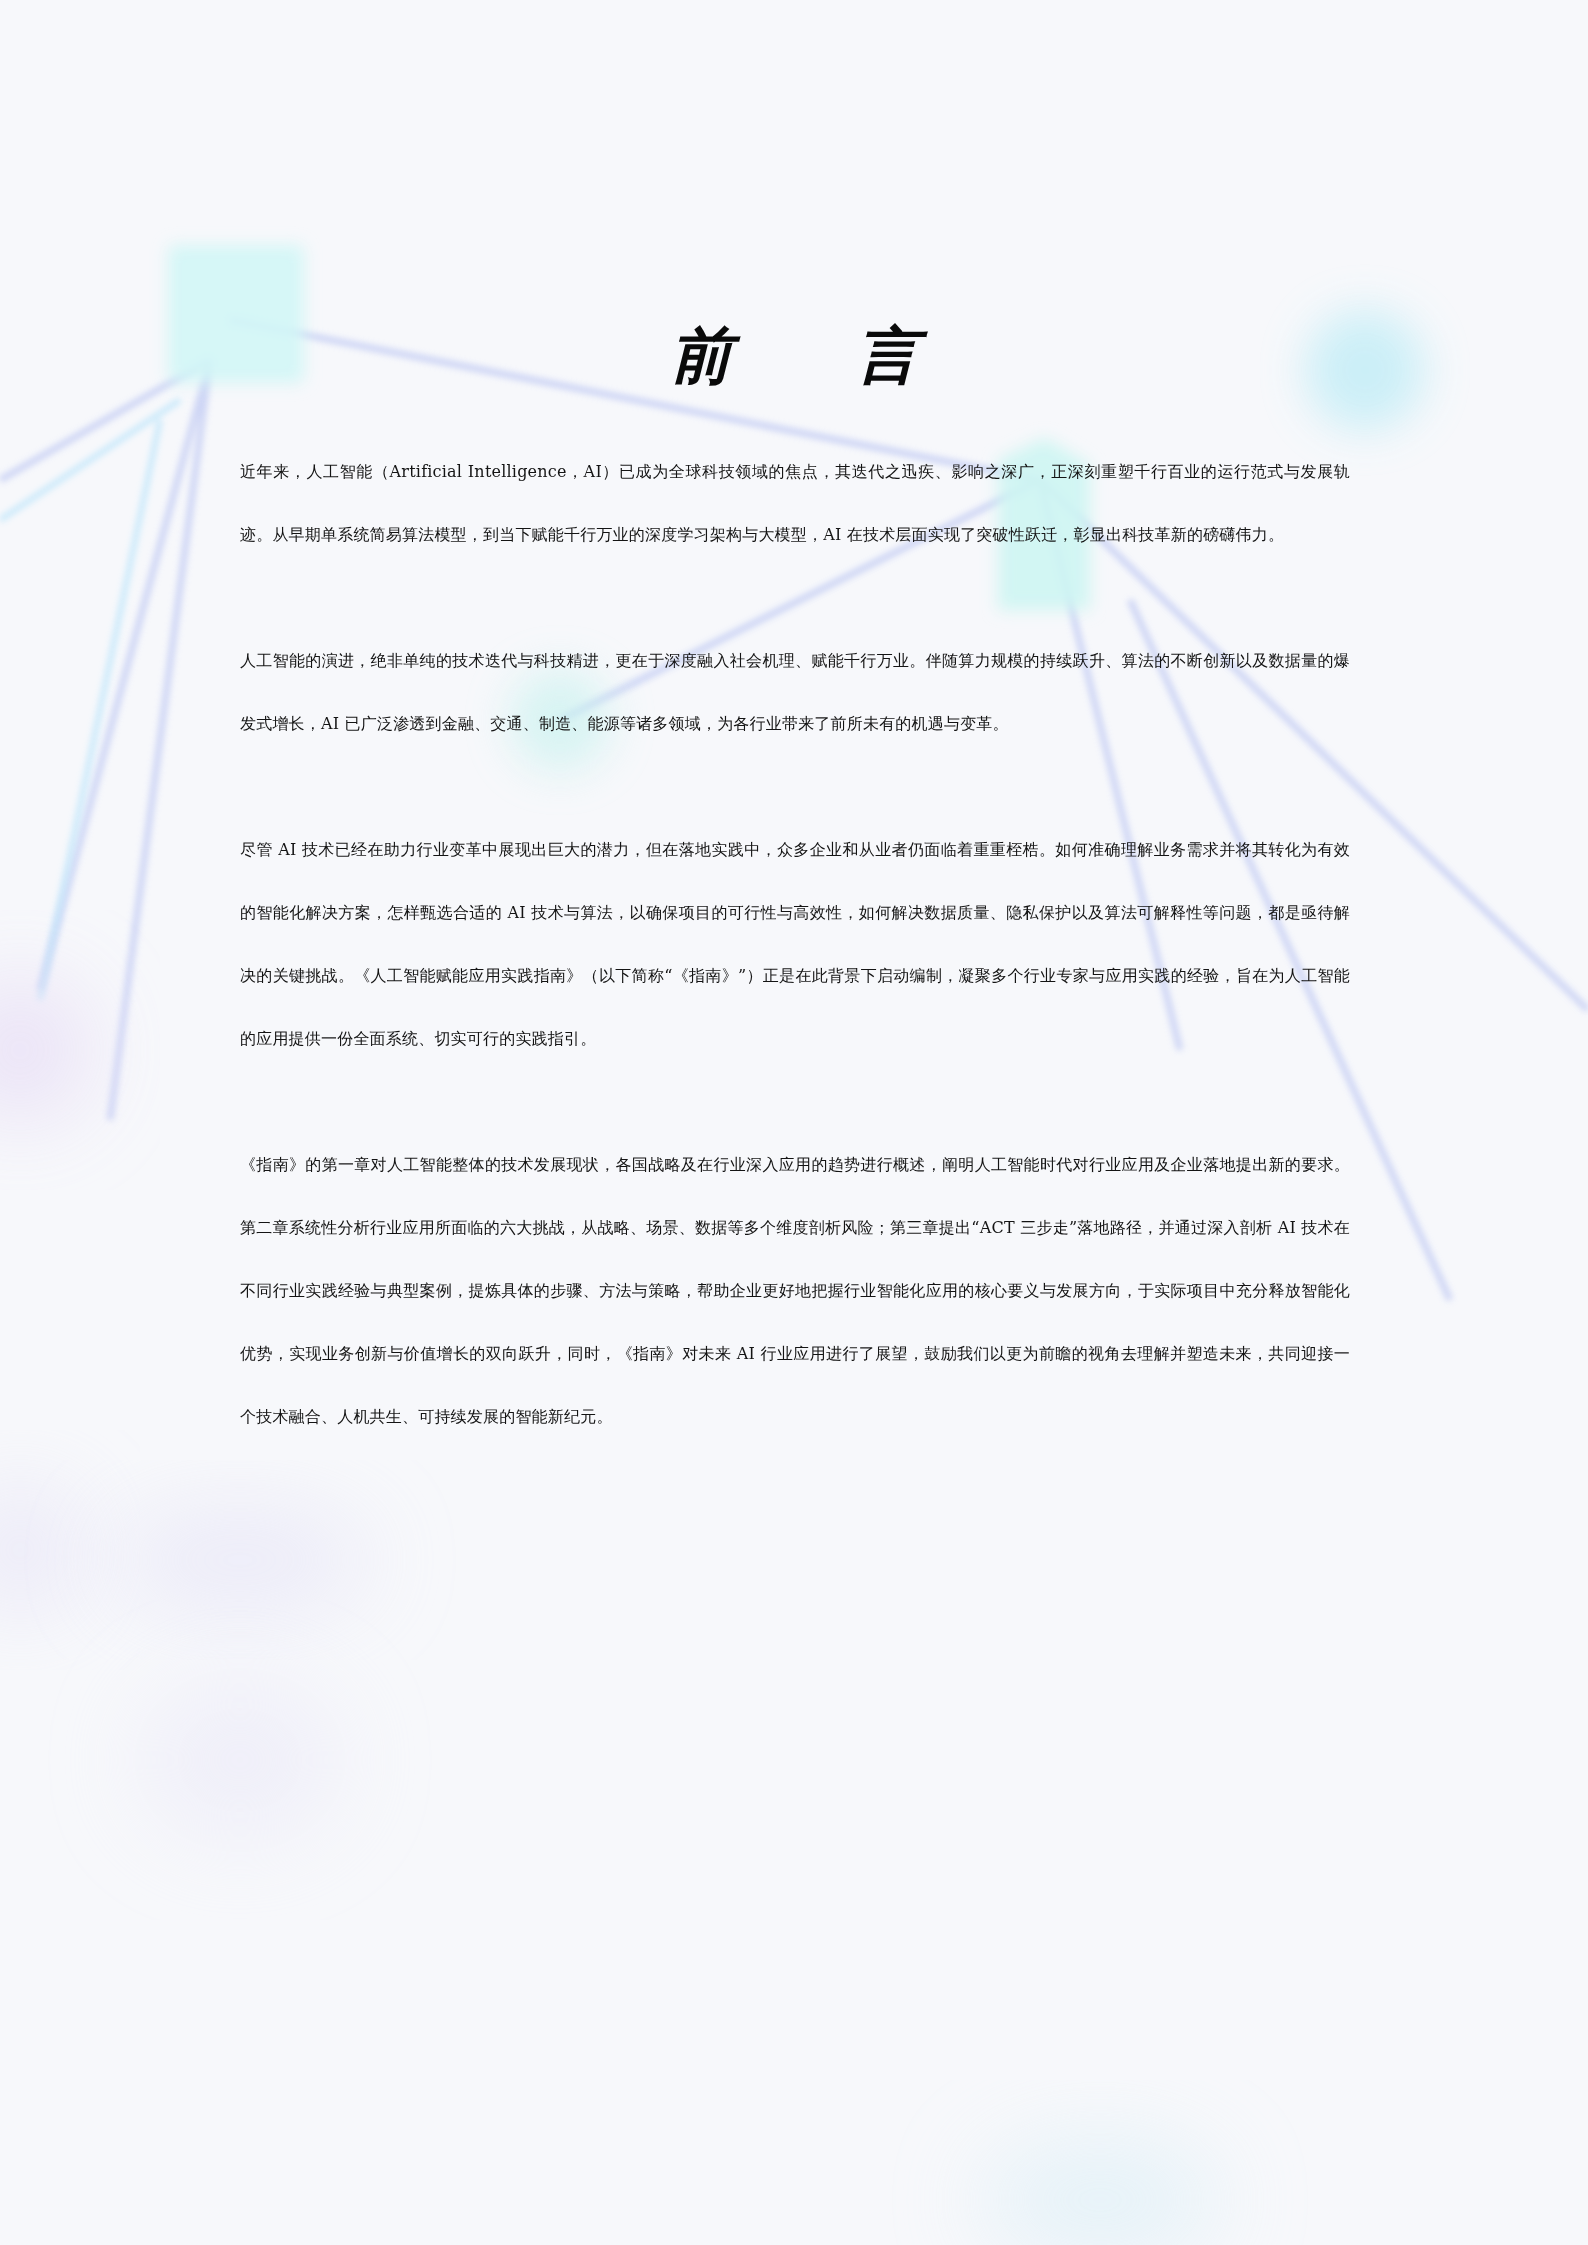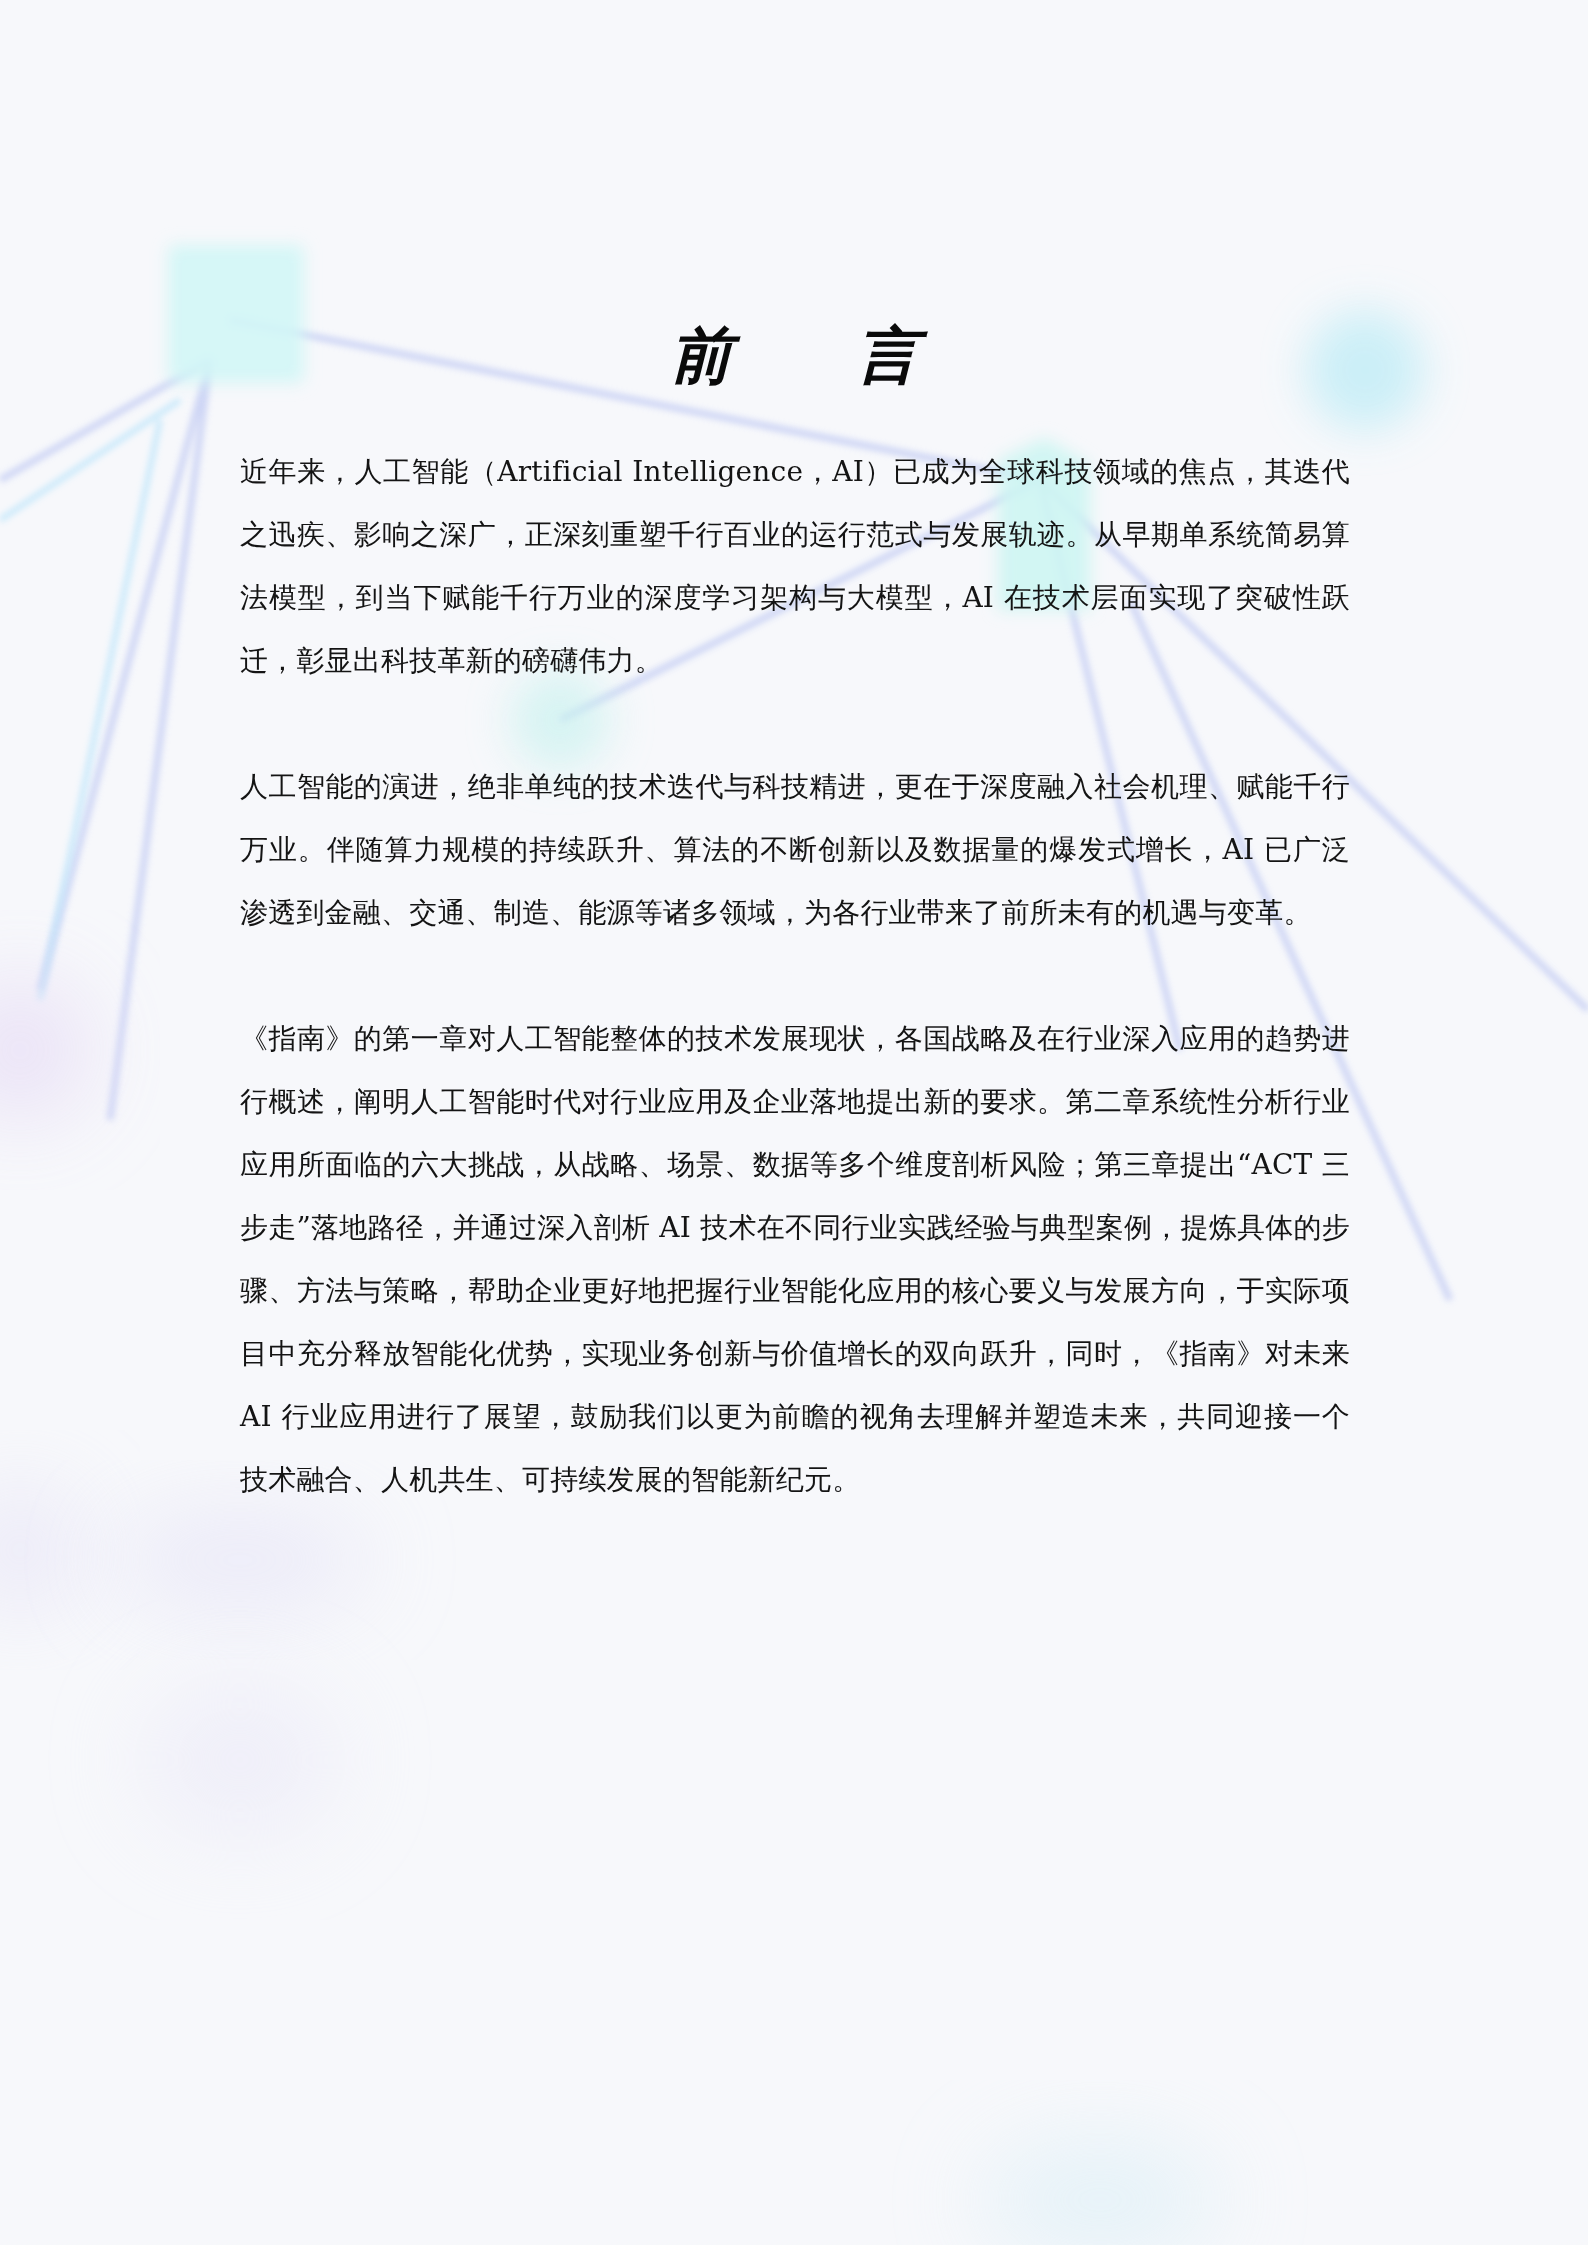--- a/index.html
+++ b/index.html
@@ -49,21 +49,21 @@
       display: inline-block;
       width: 124px;
     }
     .body-text {
       position: absolute;
       left: 240px;
       width: 1110px;
       top: 440px;
     }
     .para {
-      font-size: 28px;
+      font-size: 16px;
       line-height: 63px;
       text-align: justify;
       text-align-last: left;
       margin: 0 0 63px 0;
       letter-spacing: 0.2px;
       color: #141414;
     }
   </style>
 </head>
 <body>
@@ -114,15 +114,16 @@
 </svg>
 
 <div class="page">
   <h1 class="title">
     <span class="ch">前</span><span class="gap"></span><span class="ch">言</span>
   </h1>
 
   <div class="body-text">
     <p class="para">近年来，人工智能（Artificial Intelligence，AI）已成为全球科技领域的焦点，其迭代之迅疾、影响之深广，正深刻重塑千行百业的运行范式与发展轨迹。从早期单系统简易算法模型，到当下赋能千行万业的深度学习架构与大模型，AI 在技术层面实现了突破性跃迁，彰显出科技革新的磅礴伟力。</p>
     <p class="para">人工智能的演进，绝非单纯的技术迭代与科技精进，更在于深度融入社会机理、赋能千行万业。伴随算力规模的持续跃升、算法的不断创新以及数据量的爆发式增长，AI 已广泛渗透到金融、交通、制造、能源等诸多领域，为各行业带来了前所未有的机遇与变革。</p>
+    <p class="para">尽管 AI 技术已经在助力行业变革中展现出巨大的潜力，但在落地实践中，众多企业和从业者仍面临着重重桎梏。如何准确理解业务需求并将其转化为有效的智能化解决方案，怎样甄选合适的 AI 技术与算法，以确保项目的可行性与高效性，如何解决数据质量、隐私保护以及算法可解释性等问题，都是亟待解决的关键挑战。《人工智能赋能应用实践指南》（以下简称“《指南》”）正是在此背景下启动编制，凝聚多个行业专家与应用实践的经验，旨在为人工智能的应用提供一份全面系统、切实可行的实践指引。</p>
     <p class="para">《指南》的第一章对人工智能整体的技术发展现状，各国战略及在行业深入应用的趋势进行概述，阐明人工智能时代对行业应用及企业落地提出新的要求。第二章系统性分析行业应用所面临的六大挑战，从战略、场景、数据等多个维度剖析风险；第三章提出“ACT 三步走”落地路径，并通过深入剖析 AI 技术在不同行业实践经验与典型案例，提炼具体的步骤、方法与策略，帮助企业更好地把握行业智能化应用的核心要义与发展方向，于实际项目中充分释放智能化优势，实现业务创新与价值增长的双向跃升，同时，《指南》对未来 AI 行业应用进行了展望，鼓励我们以更为前瞻的视角去理解并塑造未来，共同迎接一个技术融合、人机共生、可持续发展的智能新纪元。</p>
   </div>
 </div>
 
 </body></html>

